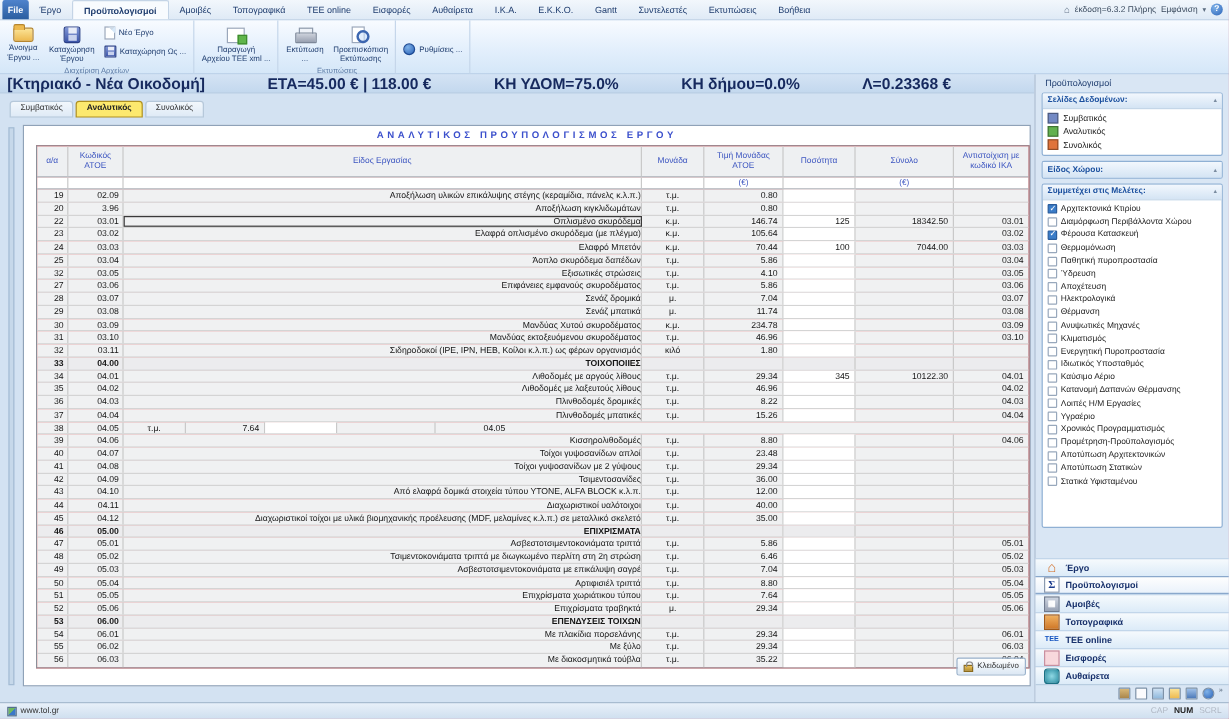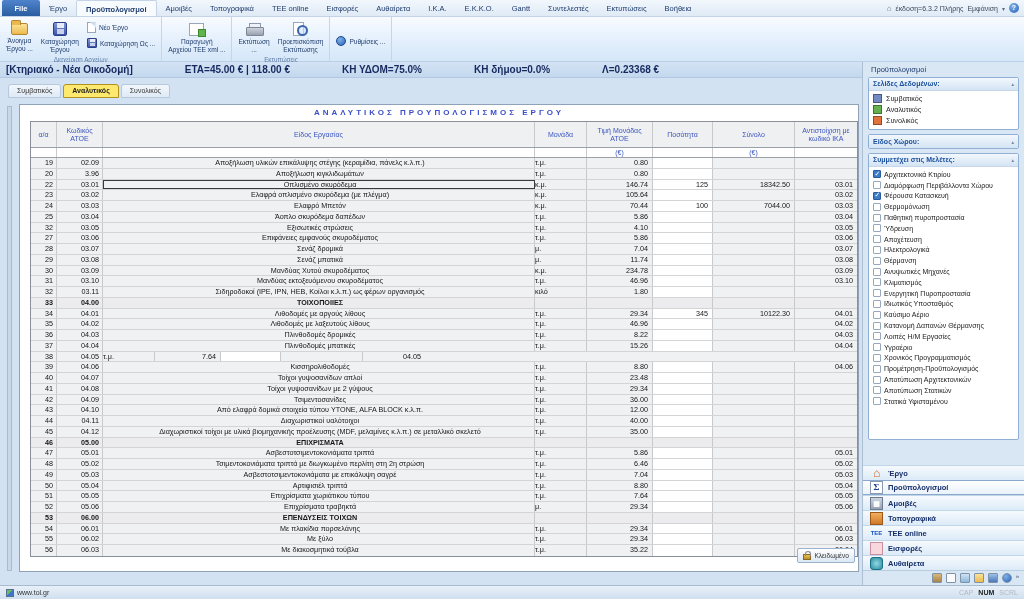--- a/index.html
+++ b/index.html
@@ -2,21 +2,21 @@
 <html><head>
 <meta charset="utf-8">
 <style>
   * { margin:0; padding:0; box-sizing:border-box; }
   html,body { width:1024px; height:599px; overflow:hidden; }
   body { font-family:"Liberation Sans", sans-serif; background:#d3e2f2; position:relative; cursor:default; }
   .app { position:absolute; inset:0; }
 
   
   .menubar { position:absolute; left:0; top:0; right:0; height:17px; background:linear-gradient(#f2f7fc,#dfeaf6); border-bottom:1px solid #c4d4e6; display:flex; align-items:stretch; }
-  .file-btn { width:38px; background:linear-gradient(#4f83cc,#2b5ea0); color:#fff; font-size:7.5px; font-weight:bold; text-align:center; line-height:17px; border-radius:2px 2px 0 0; margin-left:2px; }
+  .file-btn { width:22px; background:linear-gradient(#4f83cc,#2b5ea0); color:#fff; font-size:7.5px; font-weight:bold; text-align:center; line-height:17px; border-radius:2px 2px 0 0; margin-left:2px; }
   .tabs { display:flex; align-items:stretch; }
   .mtab { padding:0 9px; font-size:7.5px; color:#1e3c6e; line-height:17px; }
   .mtab.active { background:#f8fbfe; border:1px solid #c4d4e6; border-bottom:none; border-radius:2px 2px 0 0; font-weight:bold; }
   .menubar-right { margin-left:auto; display:flex; align-items:center; gap:4px; padding-right:5px; font-size:7px; color:#3a4a5e; }
   .home-glyph { font-size:8px; color:#6a7a8e; }
   .caret { font-size:6px; color:#5a6a7e; }
   .help { width:10px; height:10px; border-radius:50%; background:radial-gradient(circle at 35% 30%,#7fb2e8,#2a62b8); color:#fff; font-size:7px; font-weight:bold; text-align:center; line-height:10px; }
 
   
   .ribbon { position:absolute; left:0; top:17px; right:0; height:45px; background:linear-gradient(#f8fbff,#e3effc 55%,#d5e7f8); border-bottom:1px solid #b8cfe8; display:flex; }
@@ -46,42 +46,42 @@
   .ic-xml::after { content:""; position:absolute; right:-3px; bottom:-2px; width:6px; height:6px; background:#5fb54a; border:1px solid #3d8a2e; }
   .ic-printer { width:16px; height:13px; margin-top:3px; }
   .ic-printer::before { content:""; position:absolute; left:3px; top:0; width:10px; height:5px; background:#eef2f8; border:1px solid #8d99ab; }
   .ic-printer::after { content:""; position:absolute; left:0; top:4px; width:16px; height:7px; background:linear-gradient(#cdd2dc,#99a1b1); border:1px solid #7d8798; border-radius:1px; }
   .ic-preview { width:15px; height:14px; margin-top:2px; }
   .ic-preview::before { content:""; position:absolute; left:0; top:0; width:9px; height:12px; background:#fff; border:1px solid #9aa7bb; }
   .ic-preview::after { content:""; position:absolute; right:0; bottom:0; width:7px; height:7px; border:2px solid #3c66b0; border-radius:50%; background:rgba(205,225,250,.6); }
   .ic-gear { width:10px; height:10px; border-radius:50%; background:radial-gradient(circle at 35% 30%,#7fb2e8,#2a62b8); border:1px solid #1d4a94; }
 
   
-  .infobar { position:absolute; left:0; top:62px; right:162px; height:16px; background:linear-gradient(#d4e3f4,#c3d8ee); border-bottom:1px solid #b2c8e0; display:flex; align-items:center; font-size:10px; font-weight:bold; color:#16295e; padding-left:6px; }
+  .infobar { position:absolute; left:0; top:62px; right:162px; height:16px; background:linear-gradient(#d4e3f4,#c3d8ee); border-bottom:1px solid #b2c8e0; display:flex; align-items:center; font-size:13px; font-weight:bold; color:#16295e; padding-left:6px; }
   .infobar span { margin-right:52px; white-space:nowrap; }
 
   
   .subtabs { position:absolute; left:0; top:78px; right:162px; height:22px; background:#d3e2f2; display:flex; align-items:flex-end; padding:0 0 2px 8px; gap:2px; }
   .stab { font-size:7px; color:#333; padding:2px 8px 3px 8px; border:1px solid #b6c8da; border-radius:3px 3px 0 0; background:linear-gradient(#f2f7fc,#dfeaf6); }
   .stab.active { background:#fde96e; border-color:#b09020; font-weight:bold; color:#222; }
 
   
   .content { position:absolute; left:0; top:100px; right:162px; bottom:14px; background:#d3e2f2; }
   .left-strip { position:absolute; left:7px; top:6px; bottom:14px; width:5px; background:#c6d8ea; border:1px solid #a4bcd4; }
   .panel { position:absolute; left:19px; top:4px; width:840px; height:468px; background:#fff; border:1px solid #8fa2b8; }
   .table-title { position:absolute; top:3px; left:0; right:0; text-align:center; font-size:8px; font-weight:bold; letter-spacing:3px; color:#3c50cc; }
   .grid { position:absolute; left:10px; top:16px; width:828px; border:1px solid #8a9099; background:#ef4444; }
   .trow { display:flex; height:10.75px; border-bottom:1px solid #d4d4d4; background:#f0f1f2; }
   .trow:last-child { border-bottom:none; }
   .tc { border-right:1px solid #c9c9c9; font-size:7.2px; line-height:9.7px; color:#151515; overflow:hidden; white-space:nowrap; }
   .tc:last-child { border-right:none; }
   .c0 { width:26px; text-align:right; padding-right:3px; }
   .c1 { width:46px; text-align:right; padding-right:3px; }
-  .c2 { width:432px; text-align:center; padding-left:3px; }
-  .c3 { width:52px; text-align:left; }
+  .c2 { width:432px; text-align:right; padding-left:3px; }
+  .c3 { width:52px; text-align:center; }
   .c4 { width:66px; text-align:right; padding-right:4px; }
   .c5 { width:60px; text-align:right; padding-right:4px; }
   .c6 { width:82px; text-align:right; padding-right:4px; }
   .c7 { width:62px; text-align:right; padding-right:4px; }
   .thead { height:26px; background:#eef0f2; border-bottom:1px solid #9aa0a8; }
   .thead .tc { display:flex; align-items:center; justify-content:center; text-align:center; color:#3c55c0; font-size:7px; line-height:8px; white-space:normal; padding:0 1px; }
   .teuro { height:10px; background:#fff; border-bottom:1px solid #9aa0a8; }
   .teuro .tc { text-align:center; color:#3c55c0; font-size:6.8px; line-height:9px; padding:0; }
   .trow.sect { background:#ececee; }
   .trow.sect .c0, .trow.sect .c1, .trow.sect .c2 { font-weight:bold; }

